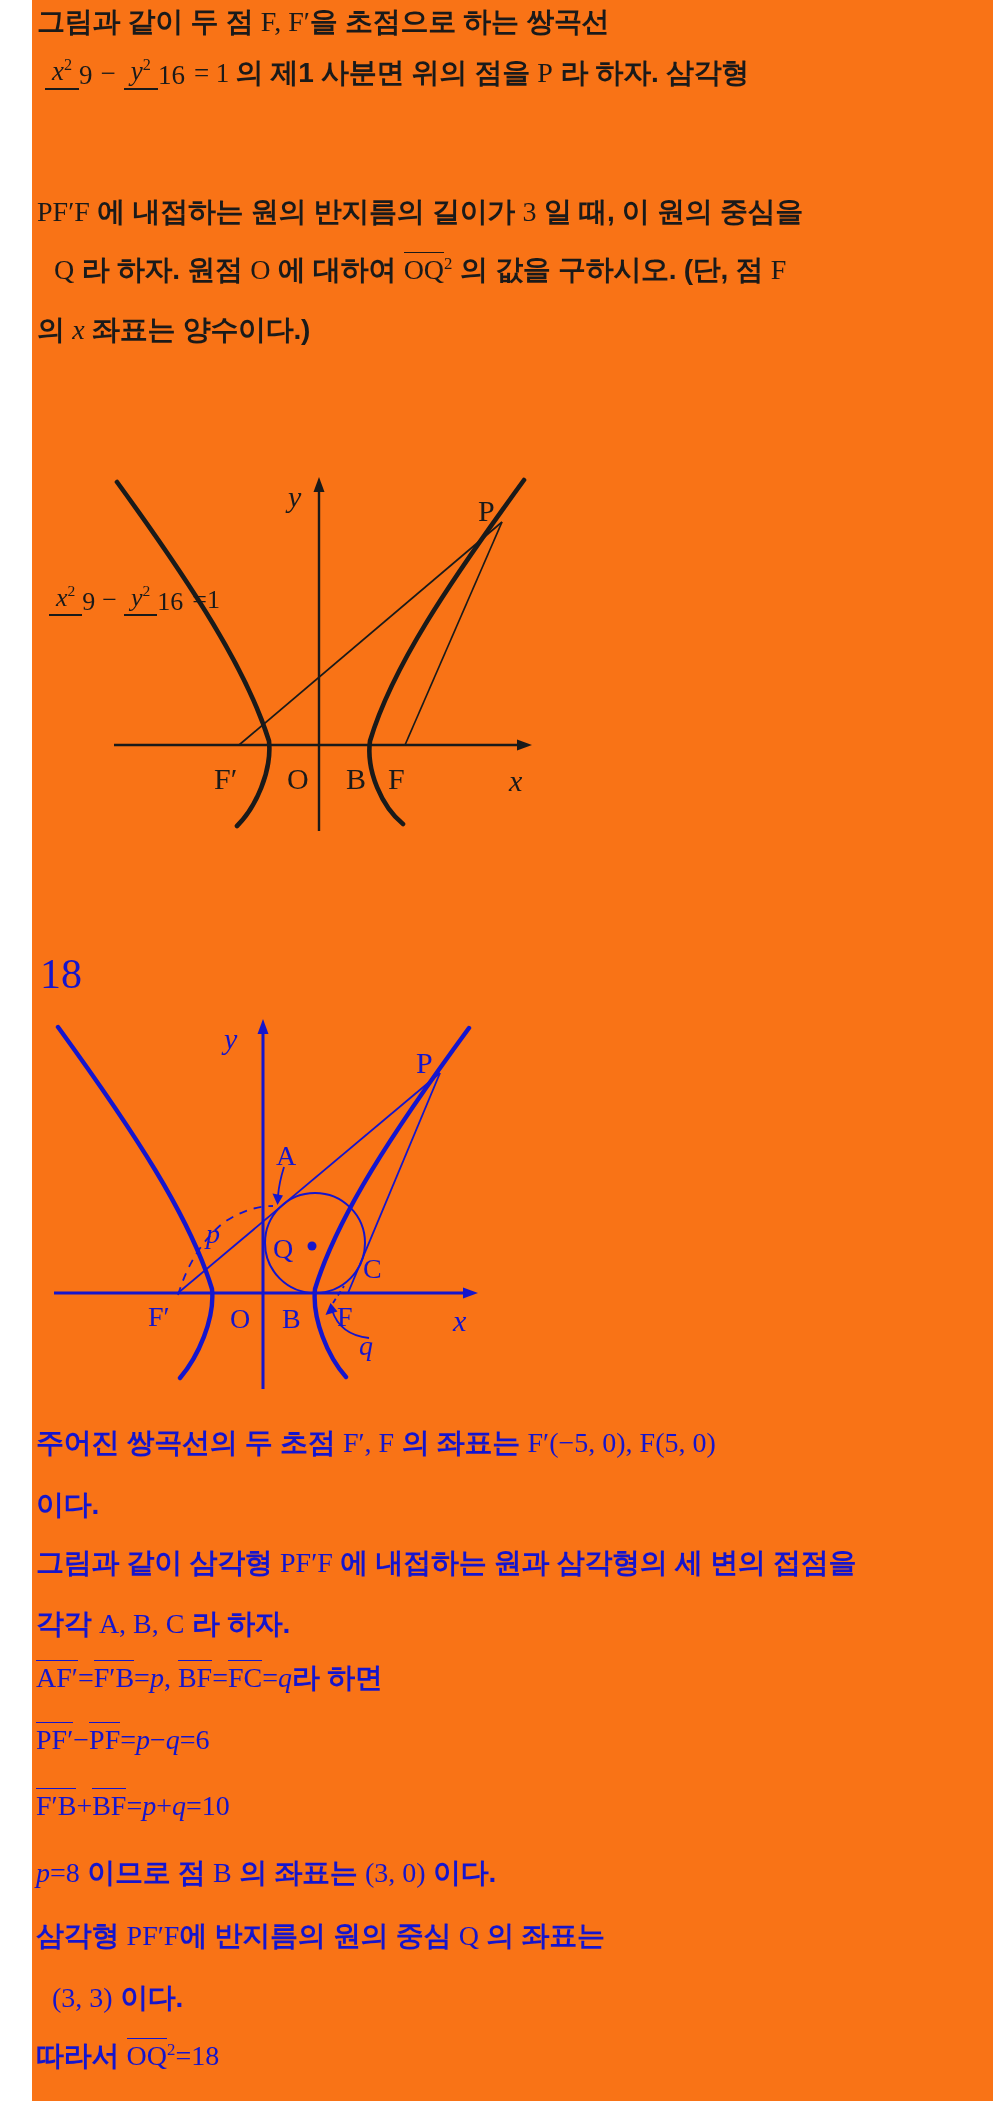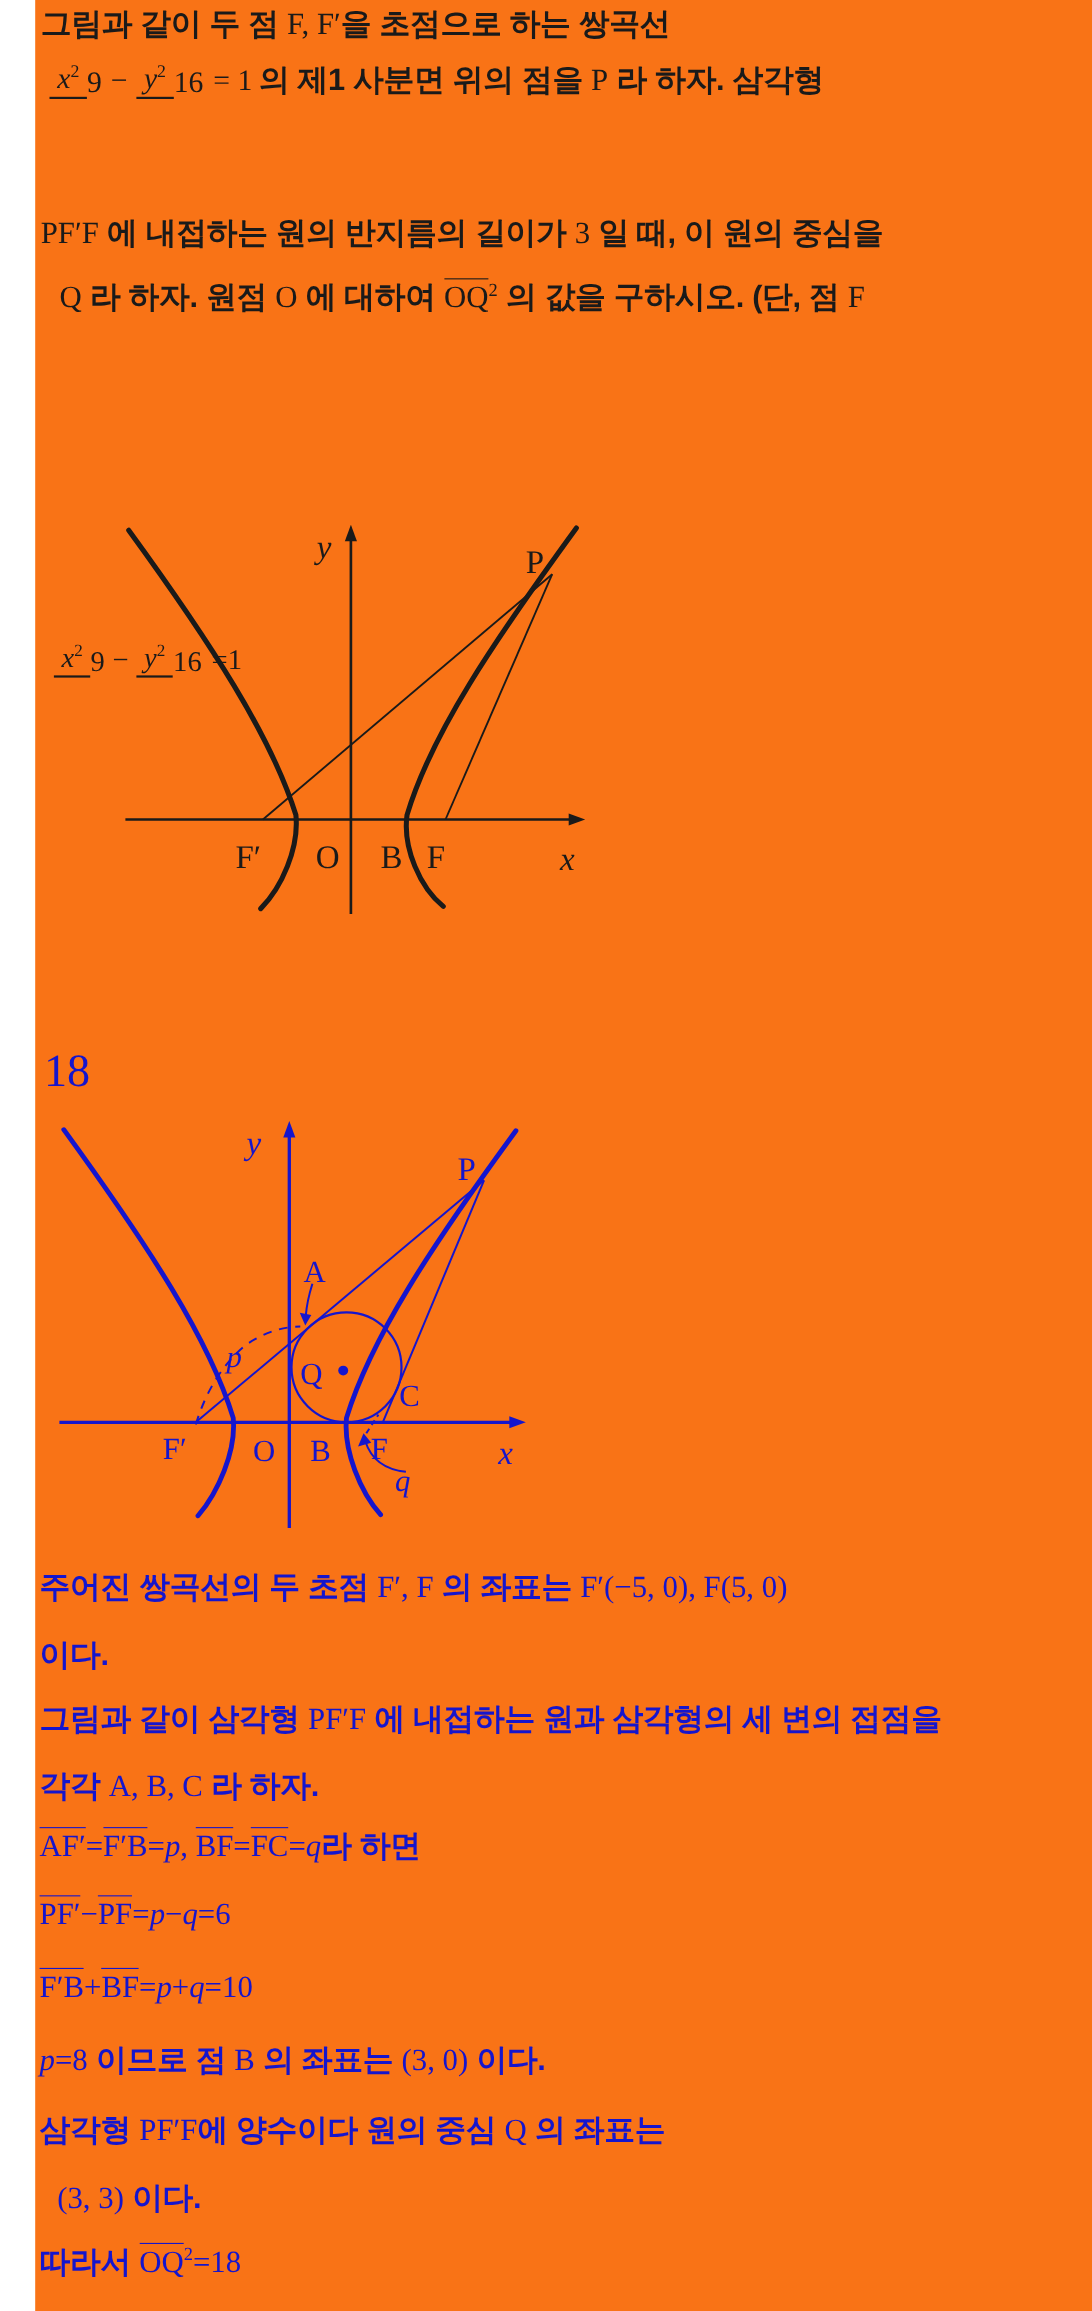--- a/index.html
+++ b/index.html
@@ -49,20 +49,23 @@
   </div>
 
   <div class="abs line" style="left:5px;top:194px;">
     <span class="m">PF′F</span><span class="ko"> 에 내접하는 원의 반지름의 길이가 </span><span class="m">3</span><span class="ko"> 일 때, 이 원의 중심을</span>
   </div>
 
   <div class="abs line" style="left:22px;top:252px;">
     <span class="m">Q</span><span class="ko"> 라 하자. 원점 </span><span class="m">O</span><span class="ko"> 에 대하여 </span><span class="m ov">OQ</span><sup class="s m">2</sup><span class="ko"> 의 값을 구하시오. (단, 점 </span><span class="m">F</span>
   </div>
 
+  <div class="abs line" style="left:5px;top:312px;">
+    <span class="ko">의 </span><span class="it">x</span><span class="ko"> 좌표는 양수이다.)</span>
+  </div>
 
   <svg class="abs" style="left:0;top:475px;" width="505" height="362" viewBox="0 0 505 362">
     <g stroke="#1a1a1a" fill="none">
       <line x1="287" y1="356" x2="287" y2="10" stroke-width="2.4"></line>
       <line x1="82" y1="270" x2="490" y2="270" stroke-width="2.4"></line>
       <path d="M 85 7 C 160 110, 215 195, 237 266 C 240 296, 224 332, 205 351" stroke-width="4.6" stroke-linecap="round"></path>
       <path d="M 492 5 C 417 108, 360 192, 338 266 C 334 296, 350 332, 371 349" stroke-width="4.6" stroke-linecap="round"></path>
       <line x1="207" y1="270" x2="470" y2="47" stroke-width="1.7"></line>
       <line x1="373" y1="270" x2="470" y2="47" stroke-width="1.7"></line>
     </g>
@@ -155,21 +158,21 @@
 
   <div class="abs line blue" style="left:4px;top:1788px;">
     <span class="m ov">F′B</span><span class="m">+</span><span class="m ov">BF</span><span class="m">=</span><span class="it">p</span><span class="m">+</span><span class="it">q</span><span class="m">=10</span>
   </div>
 
   <div class="abs line blue" style="left:4px;top:1855px;">
     <span class="it">p</span><span class="m">=8</span><span class="ko"> 이므로 점 </span><span class="m">B</span><span class="ko"> 의 좌표는 </span><span class="m">(3, 0)</span><span class="ko"> 이다.</span>
   </div>
 
   <div class="abs line blue" style="left:4px;top:1918px;">
-    <span class="ko">삼각형 </span><span class="m">PF′F</span><span class="ko">에 양수이다 원의 중심 </span><span class="m">Q</span><span class="ko"> 의 좌표는</span>
+    <span class="ko">삼각형 </span><span class="m">PF′F</span><span class="ko">에 반지름의 원의 중심 </span><span class="m">Q</span><span class="ko"> 의 좌표는</span>
   </div>
 
   <div class="abs line blue" style="left:20px;top:1980px;text-align:right;">
     <span class="m">(3, 3)</span><span class="ko"> 이다.</span>
   </div>
 
   <div class="abs line blue" style="left:4px;top:2038px;">
     <span class="ko">따라서 </span><span class="m ov">OQ</span><sup class="s m">2</sup><span class="m">=18</span>
   </div>
 

